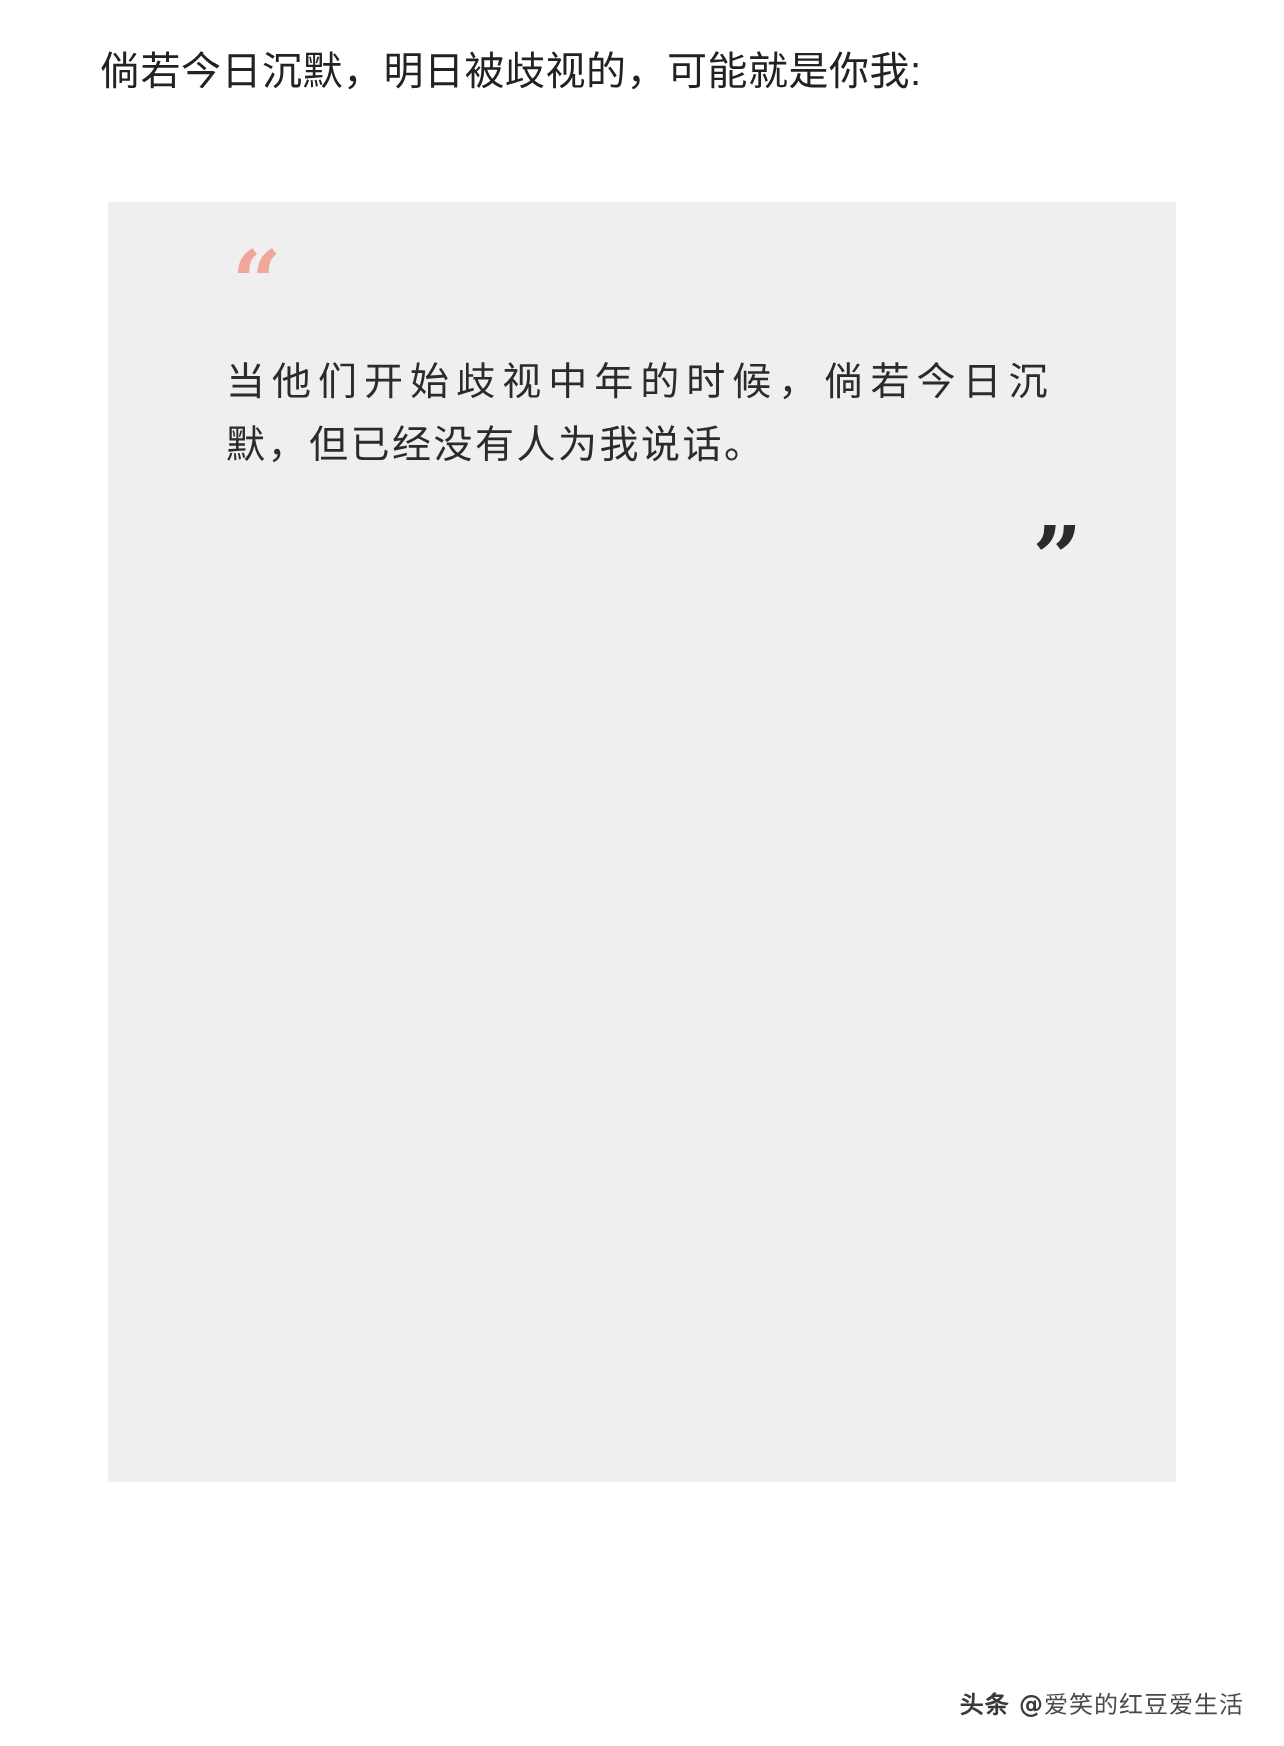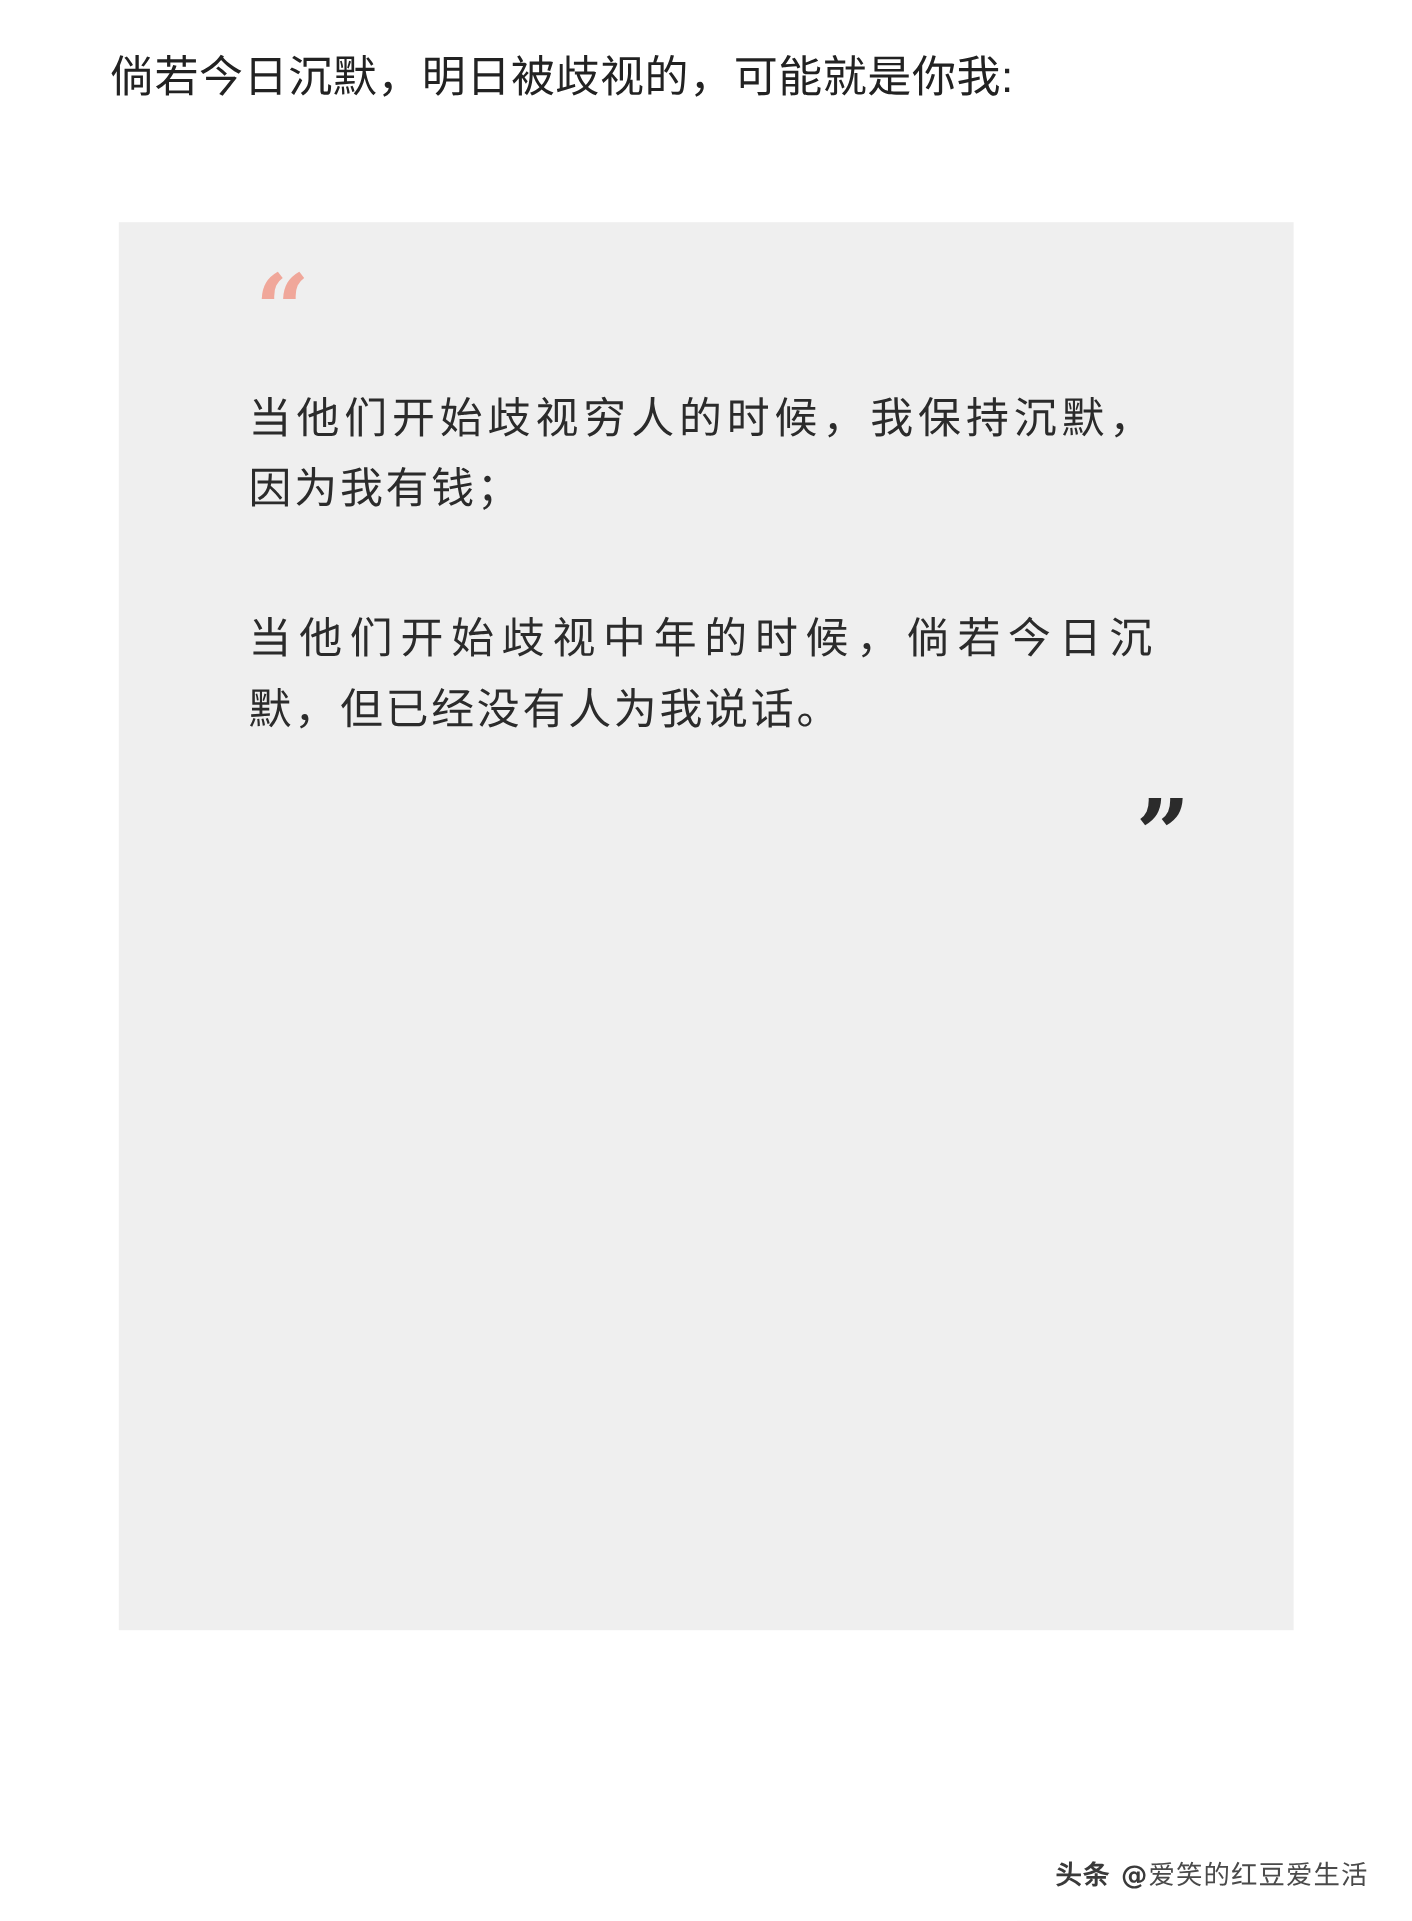--- a/index.html
+++ b/index.html
@@ -109,21 +109,20 @@
 
 <div class="page">
 
   <p class="intro">倘若今日沉默，明日被歧视的，可能就是你我:</p>
 
   <section class="quote-card">
 
     <div class="quote-mark-open">“</div>
 
     <div class="quote-body">
-      <p class="quote-para">当他们开始歧视穷人的时候，我保持沉默，因为我有钱；</p>
       <p class="quote-para">当他们开始歧视中年的时候，倘若今日沉默，但已经没有人为我说话。</p>
     </div>
 
     <div class="quote-mark-close">”</div>
 
   </section>
 
   <div class="watermark">
     <span class="wm-brand">头条 @</span><span class="wm-user">爱笑的红豆爱生活</span>
   </div>

